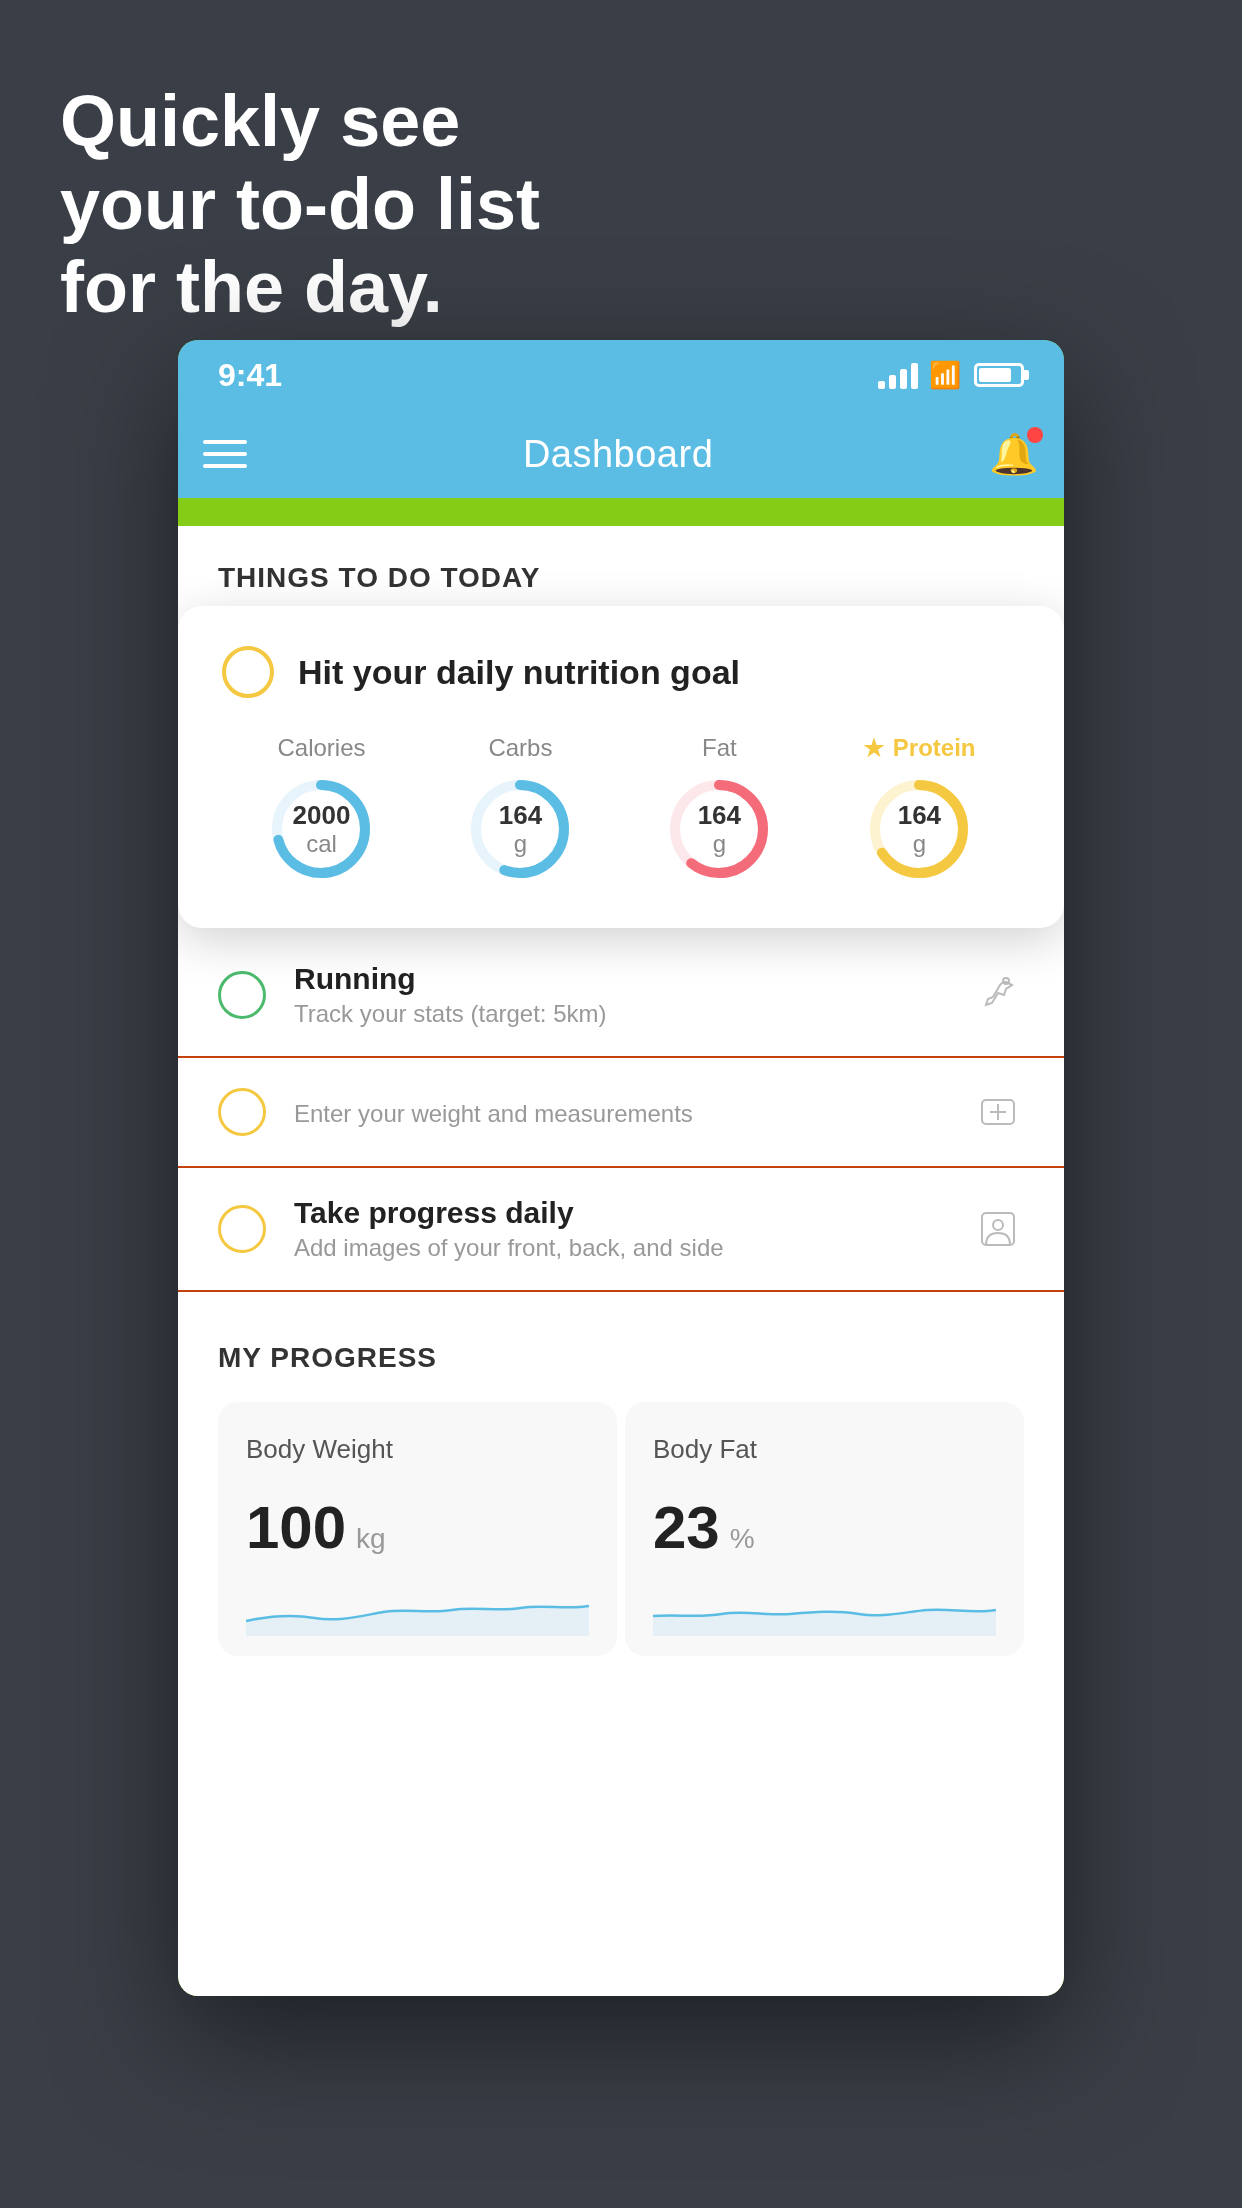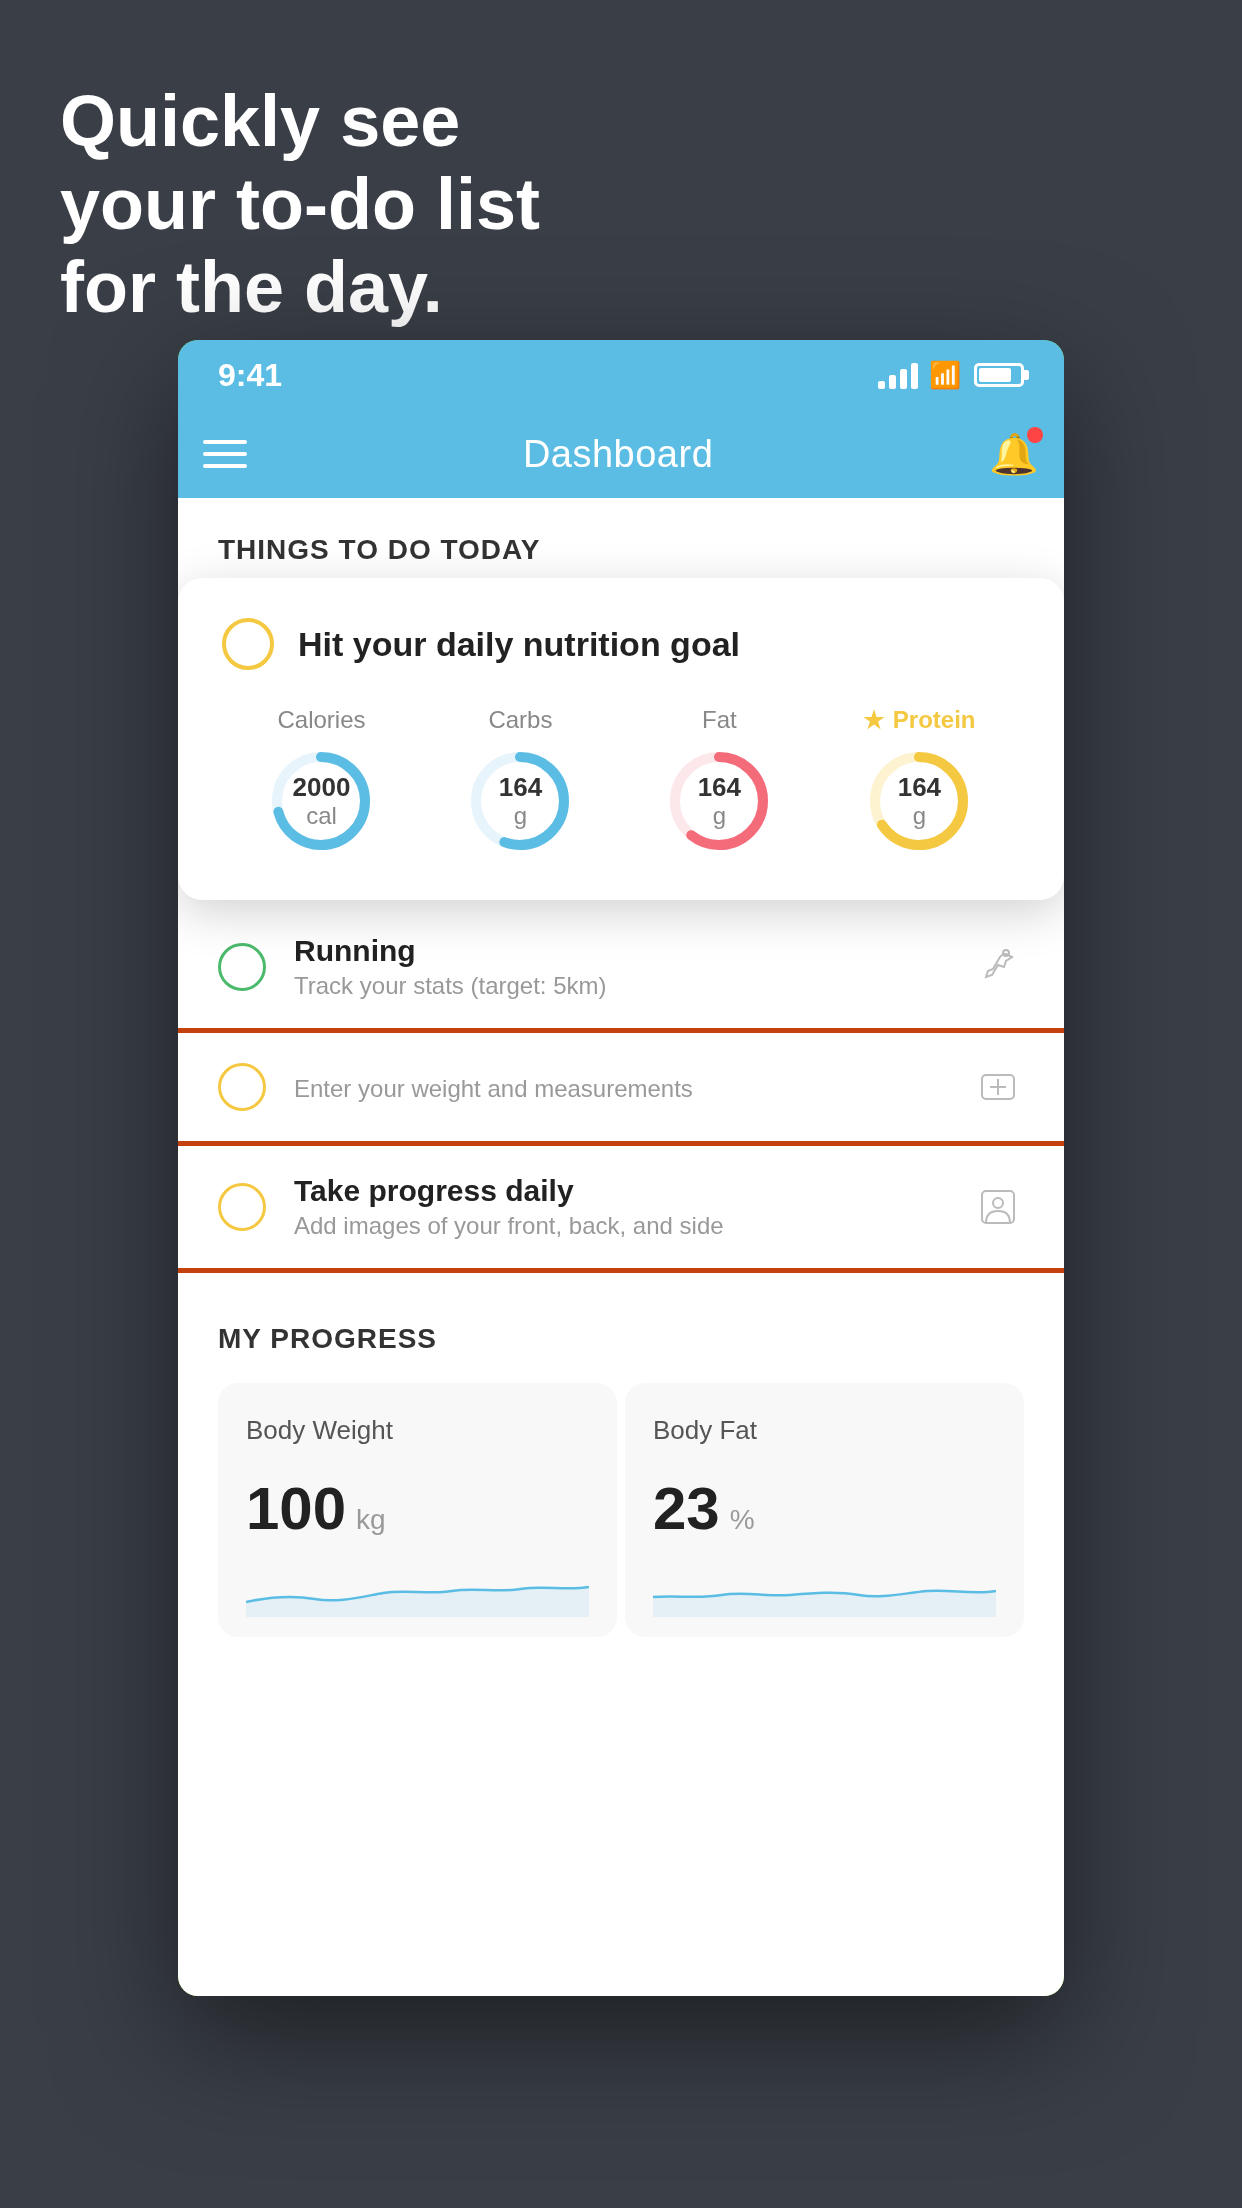--- a/index.html
+++ b/index.html
@@ -139,20 +139,21 @@
       background: #ff4444;
       border-radius: 50%;
     }
 
     
     .app-content {
       background: #fff;
       height: calc(1800px - 70px - 88px);
       overflow: hidden;
       position: relative;
+      margin-top: 28px;
     }
 
     
     .section-header {
       padding: 36px 40px 20px;
       font-size: 28px;
       font-weight: 800;
       color: #333;
       letter-spacing: 1px;
     }
@@ -242,21 +243,21 @@
     }
 
     
     .todo-list {
       padding-top: 320px;
     }
     .todo-item {
       display: flex;
       align-items: center;
       padding: 28px 40px;
-      border-bottom: 5px solid #c2410c;
+      border-bottom: 2px solid #c2410c;
       gap: 28px;
       justify-content: flex-end;
     }
     .todo-circle {
       width: 48px;
       height: 48px;
       border-radius: 50%;
       border: 3px solid #ccc;
       flex-shrink: 0;
     }

